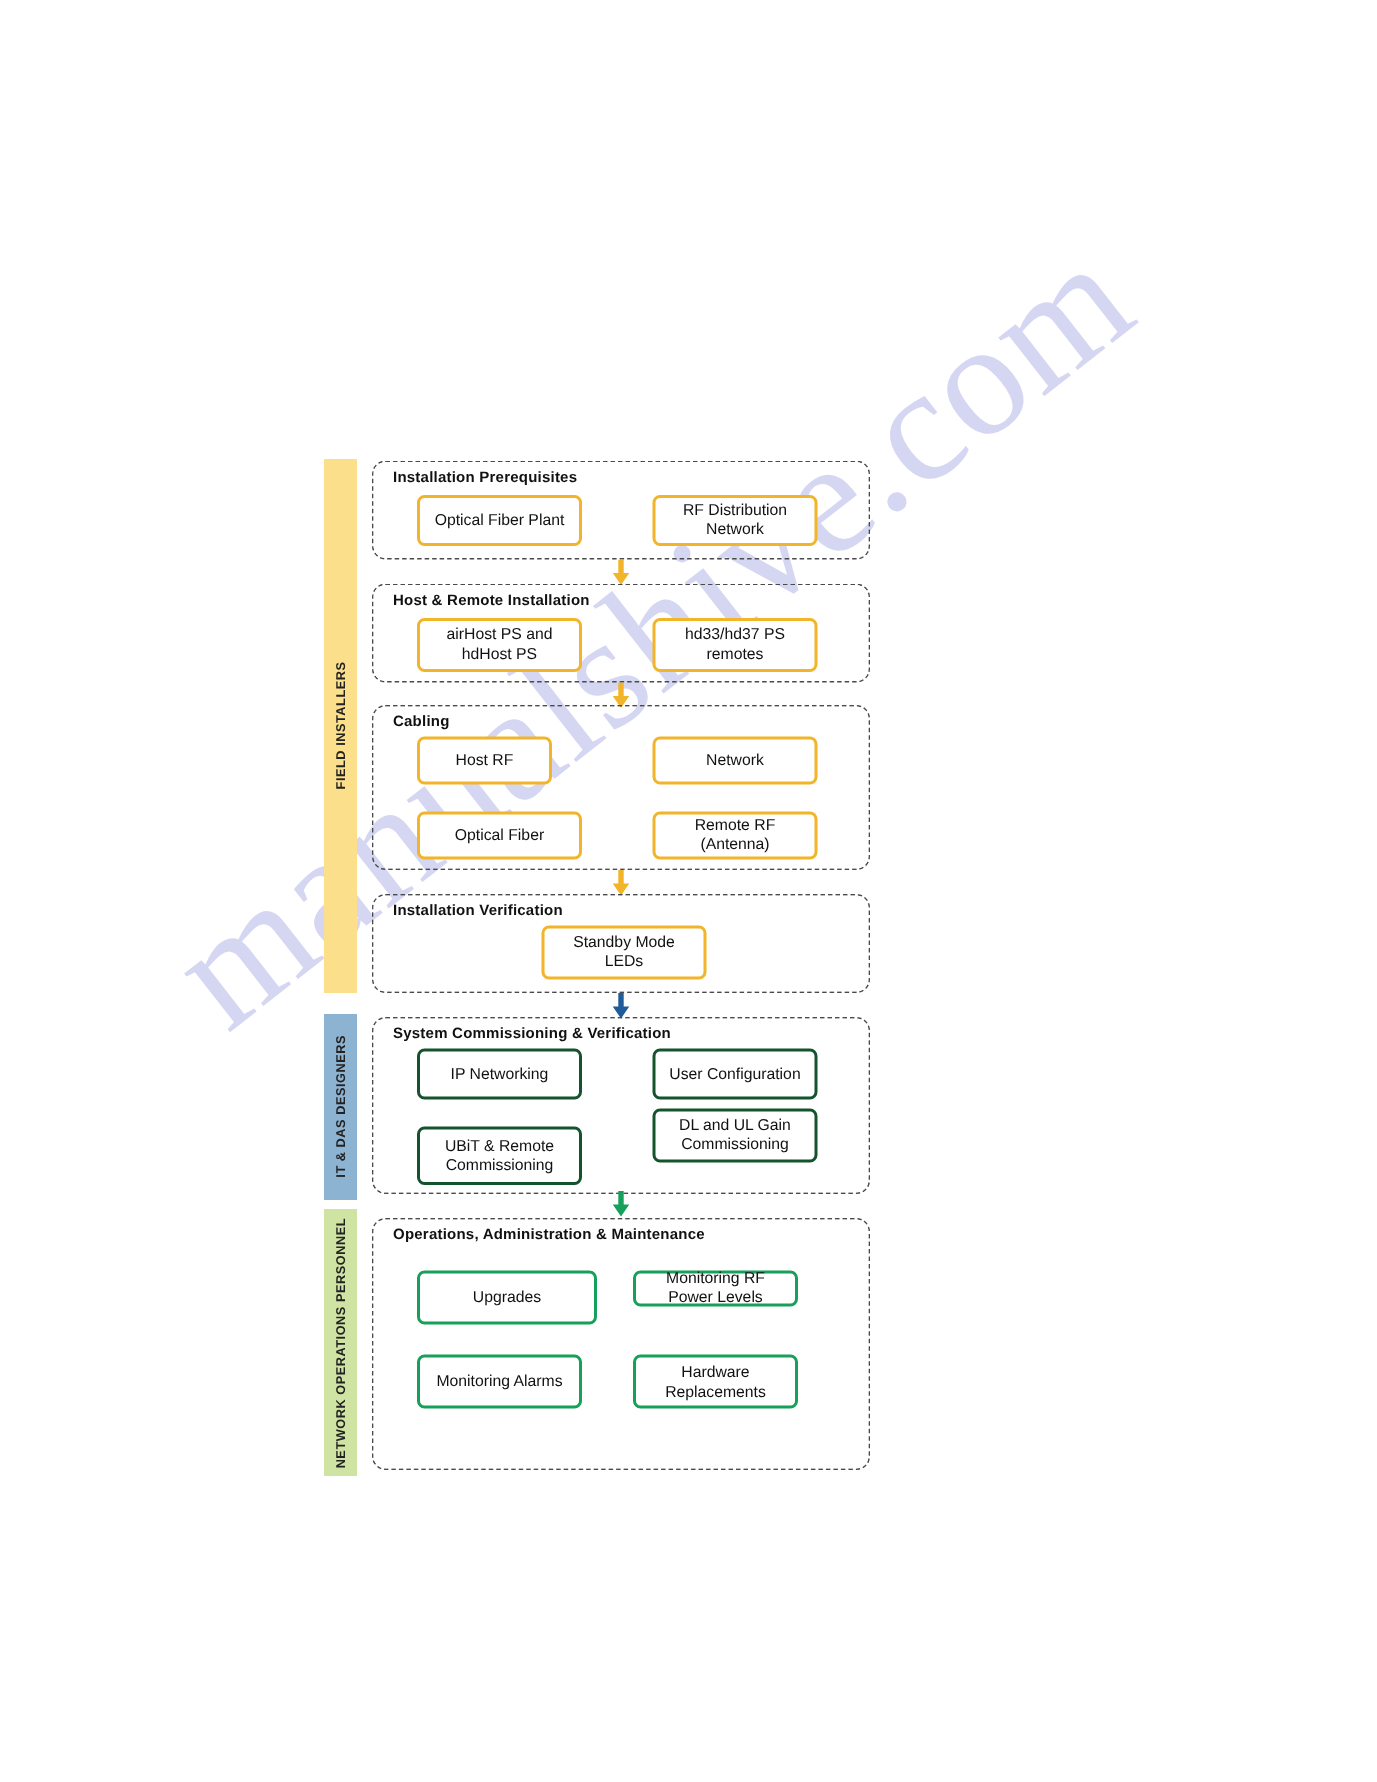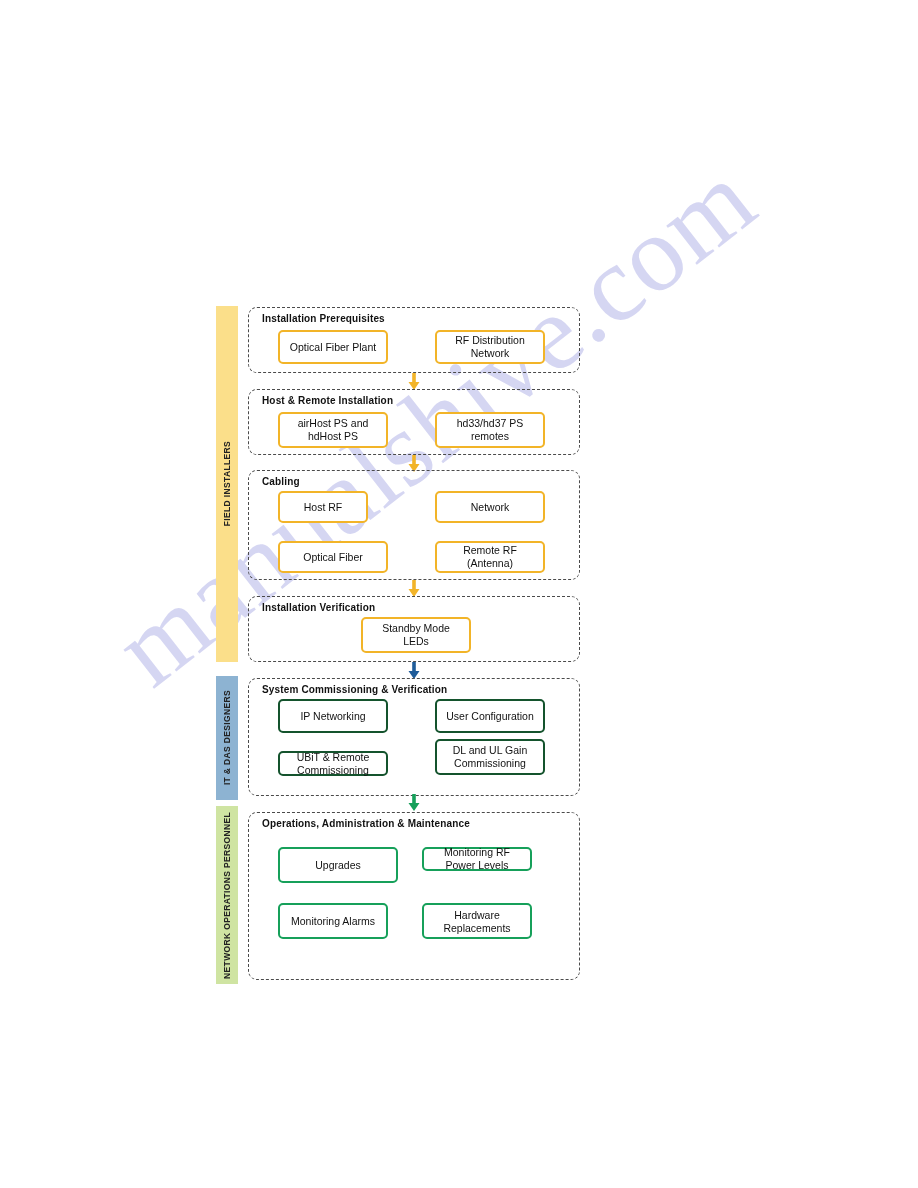--- a/index.html
+++ b/index.html
@@ -215,21 +215,21 @@
   </div>
 
   <div class="stage" id="stage-commiss">
     <div class="stage-title">System Commissioning &amp; Verification</div>
     <div class="node blue" style="left:29px; top:20px; width:110px; height:34px;">
       <span>IP Networking</span>
     </div>
     <div class="node blue" style="left:186px; top:20px; width:110px; height:34px;">
       <span>User  Configuration</span>
     </div>
-    <div class="node blue" style="left:29px; top:72px; width:110px; height:25px;">
+    <div class="node blue" style="left:29px; top:72px; width:110px; height:39px;">
       <span>UBiT &amp; Remote<br>Commissioning</span>
     </div>
     <div class="node blue" style="left:186px; top:60px; width:110px; height:36px;">
       <span>DL and UL Gain<br>Commissioning</span>
     </div>
   </div>
 
   <div class="arrow" style="left:406px; top:794px;">
     <svg width="16" height="18" viewBox="0 0 16 18">
       <polygon points="6.2,0 9.8,0 9.8,9 13.5,9 8,17 2.5,9 6.2,9" fill="#16a05a"></polygon>

